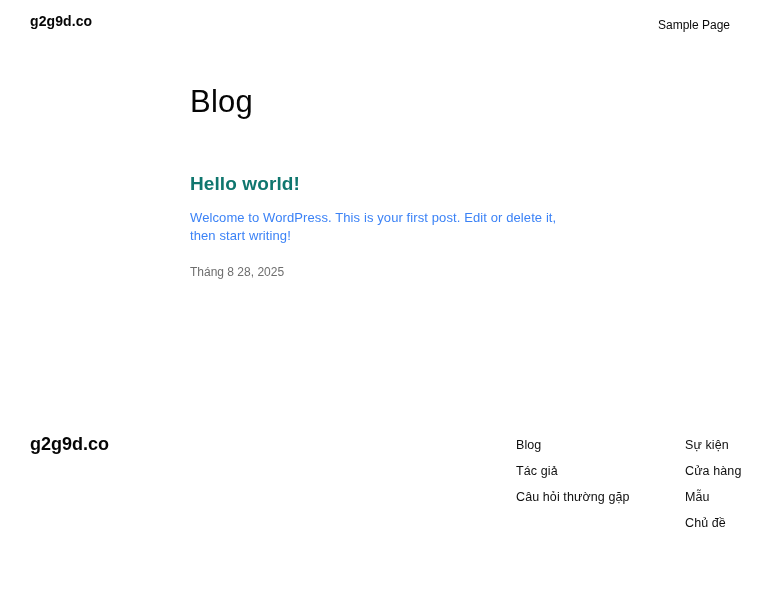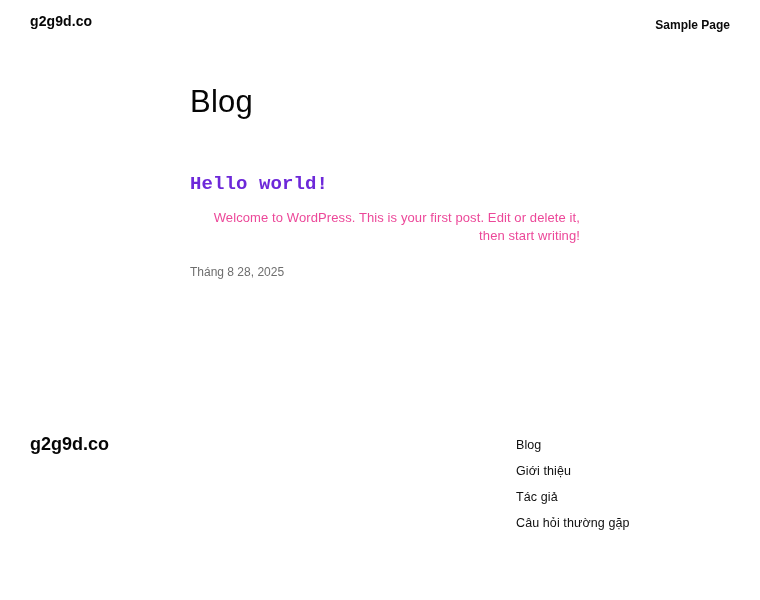--- a/index.html
+++ b/index.html
@@ -17,44 +17,42 @@
   .site-header {
     position: absolute;
     left: 0; top: 0; width: 760px;
     padding: 13px 30px 0 30px;
     display: flex; justify-content: space-between; align-items: flex-start;
   }
   .header-logo {
     font-size: 14px; font-weight: 700; letter-spacing: 0.1px; color: #050505;
   }
   .header-nav { padding-top: 2px; }
-  .header-nav-link { font-size: 12px; color: #0a0a0a; font-weight: bold; }
+  .header-nav-link { font-size: 12px; color: #0a0a0a; }
 
   
   .main-content {
     position: absolute;
     left: 190px; top: 0; width: 390px;
   }
   .page-title {
     margin-top: 84px;
     font-size: 31px; font-weight: 400; color: #050505;
     letter-spacing: 0.2px;
   }
   .post { margin-top: 53px; }
   .post-title {
     display: inline-block;
-    font-size: 19px; font-weight: 600; color: #6d28d9;
+    font-size: 19px; font-weight: 600; color: #0f766e;
     letter-spacing: 0.1px;
-    font-family: Liberation Mono, monospace;
   }
   .post-excerpt {
     margin-top: 14px;
-    font-size: 13px; line-height: 1.35; color: #ec4899;
+    font-size: 13px; line-height: 1.35; color: #3b82f6;
     letter-spacing: 0.1px;
-    text-align: right;
   }
   .post-date {
     margin-top: 21px;
     font-size: 12px; color: #6e6e6e;
   }
 
   
   .site-footer {
     position: absolute; left: 0; top: 430px; width: 760px; height: 120px;
   }
@@ -84,17 +82,22 @@
     <a class="post-title">Hello world!</a>
     <p class="post-excerpt">Welcome to WordPress. This is your first post. Edit or delete it, then start writing!</p>
     <div class="post-date">Tháng 8 28, 2025</div>
   </article>
 </main>
 
 <footer class="site-footer">
   <a class="footer-logo">g2g9d.co</a>
   <ul class="footer-col footer-col-1">
     <li><a class="footer-link">Blog</a></li>
-    <li><a class="footer-link">Giới thiệu</a></li>
     <li><a class="footer-link">Tác giả</a></li>
     <li><a class="footer-link">Câu hỏi thường gặp</a></li>
+  </ul>
+  <ul class="footer-col footer-col-2">
+    <li><a class="footer-link">Sự kiện</a></li>
+    <li><a class="footer-link">Cửa hàng</a></li>
+    <li><a class="footer-link">Mẫu</a></li>
+    <li><a class="footer-link">Chủ đề</a></li>
   </ul>
 </footer>
 
 </body></html>

